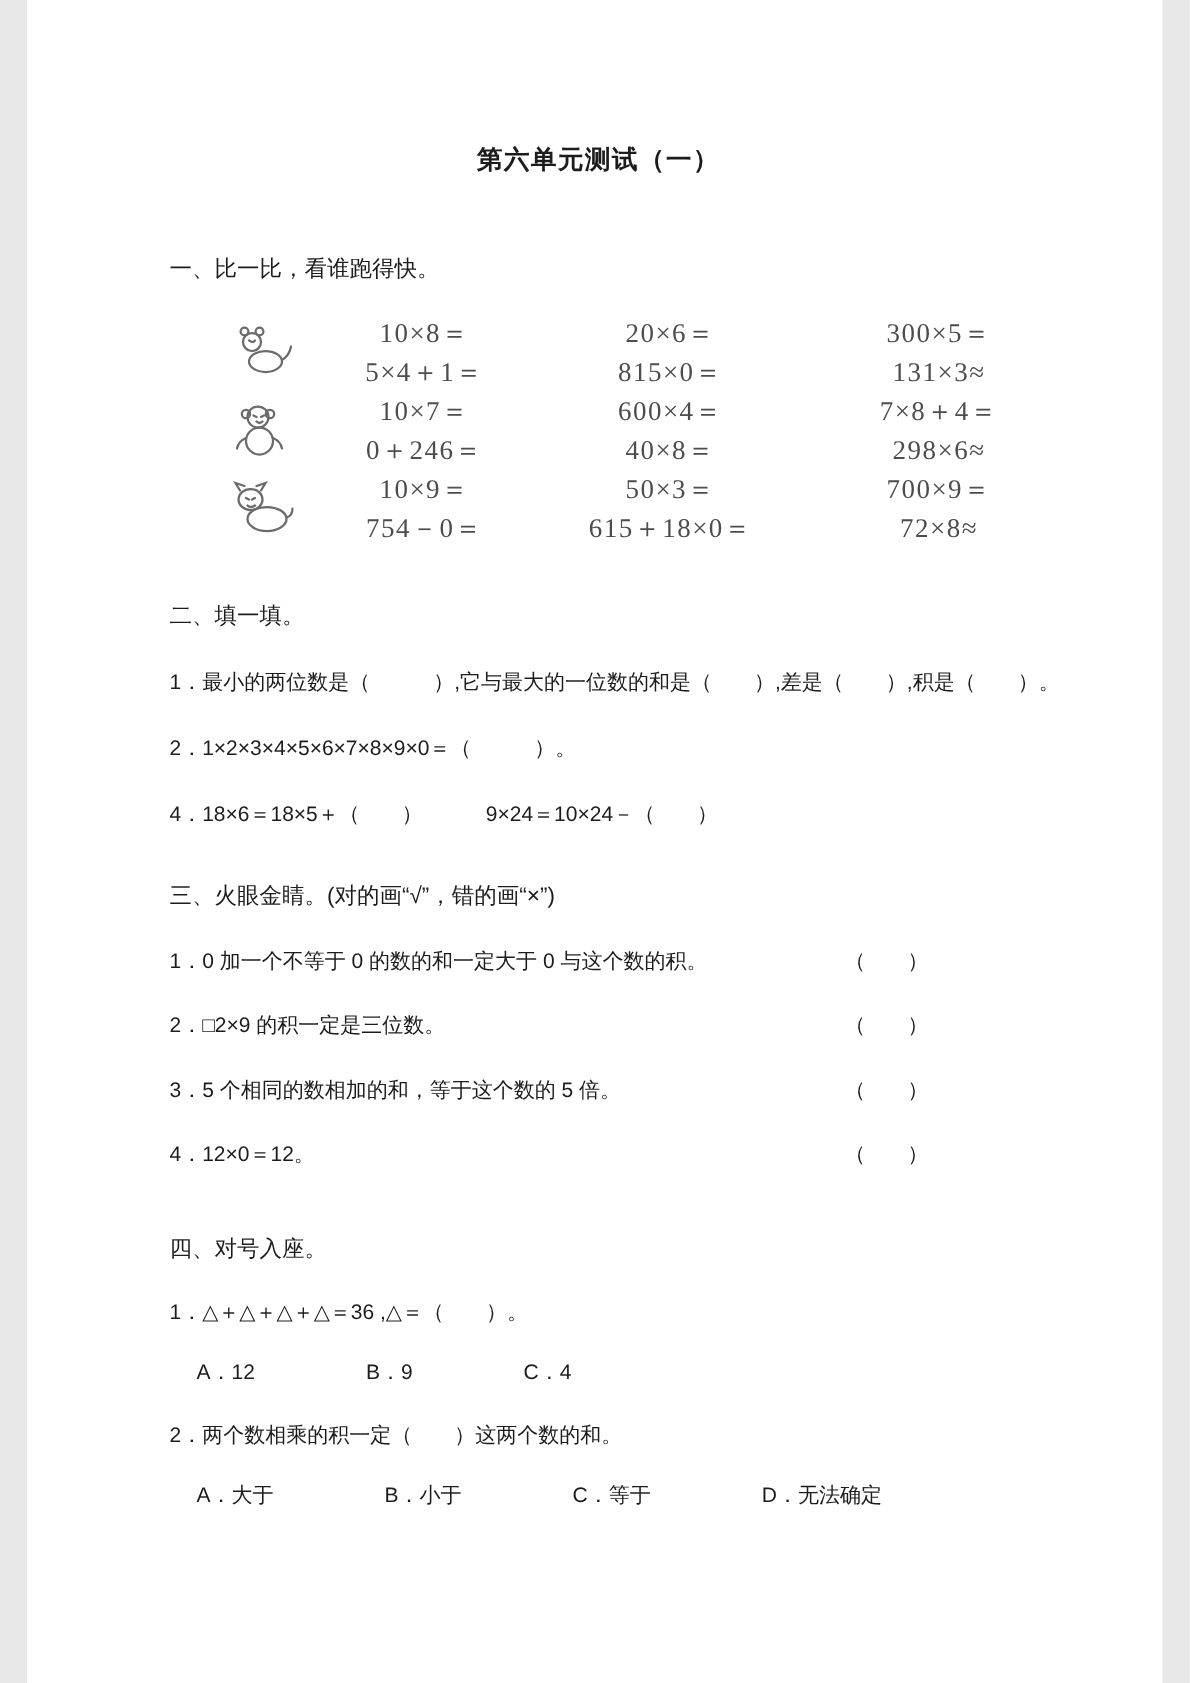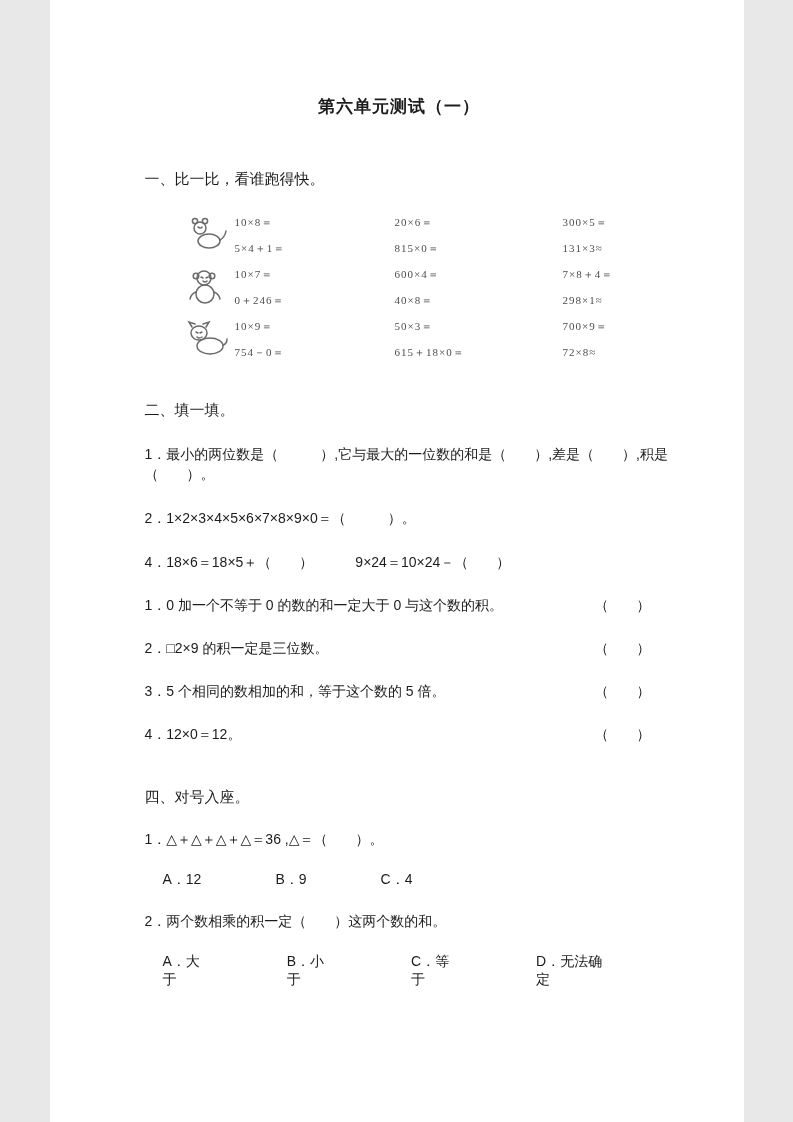--- a/index.html
+++ b/index.html
@@ -1,38 +1,38 @@
 <!DOCTYPE html>
 <html><head>
 <meta charset="utf-8">
 <style>
   html,body { margin:0; padding:0; background:#e8e8e8; }
   .page {
-    width:694px; height:1122px; margin:0 auto; background:#ffffff;
+    width:757px; height:1122px; margin:0 auto; background:#ffffff;
     font-family:"Liberation Sans","DejaVu Sans",sans-serif;
     color:#1c1c1c; box-sizing:border-box; position:relative;
     padding:95px 55px 0 60px; overflow:hidden;
   }
   .doc-title {
     margin:0; text-align:center; font-size:17px; font-weight:bold;
     letter-spacing:1px;
   }
   .content { margin-left:35px;margin-top:21px; }
   .sec-heading { margin:0; font-size:15px; font-weight:normal; }
   #sec1 { margin-top:52px; }
   .calc-grid {
     margin-top:20px; margin-left:32px;
     display:grid;
     grid-template-columns:58px 160px 168px 190px;
     grid-auto-rows:26px;
     align-items:center;
   }
   .calc-cell {
     font-family:"Liberation Serif","DejaVu Serif",serif;
-    font-size:11px; color:#4d4d4d; text-align:left;
+    font-size:18px; color:#4d4d4d; text-align:center;
     letter-spacing:1px; white-space:nowrap;
   }
   .doodle { grid-column:1; display:flex; align-items:center; justify-content:center; }
   .d1 { grid-row:1 / span 2; }
   .d2 { grid-row:3 / span 2; }
   .d3 { grid-row:5 / span 2; }
   #sec2 { margin-top:36px; }
   .fill-item { margin:24px 0 0 0; font-size:14px; line-height:20px; }
   #sec3 { margin-top:36px; }
   .judge-item { margin:23px 0 0 0; font-size:14px; line-height:20px; position:relative; padding-right:120px; }
@@ -85,21 +85,21 @@
             <path d="M17 11 l2 1 M24 11 l-2 1 M19 15 q2 2 4 0"></path>
           </g>
         </svg>
       </div>
       <div class="calc-cell">10×7＝</div>
       <div class="calc-cell">600×4＝</div>
       <div class="calc-cell">7×8＋4＝</div>
 
       <div class="calc-cell">0＋246＝</div>
       <div class="calc-cell">40×8＝</div>
-      <div class="calc-cell">298×1≈</div>
+      <div class="calc-cell">298×6≈</div>
 
       <div class="doodle d3">
         <svg width="46" height="40" viewBox="0 0 46 40">
           <g fill="none" stroke="#6b6b6b" stroke-width="1.5" stroke-linecap="round">
             <ellipse cx="16" cy="14" rx="8" ry="7"></ellipse>
             <path d="M9 8 l-3 -5 l6 2 M23 8 l3 -5 l-6 2"></path>
             <ellipse cx="27" cy="27" rx="13" ry="8"></ellipse>
             <path d="M40 26 q4 -1 4 -6"></path>
             <path d="M13 13 l2 1 M19 13 l-2 1 M14 18 q2 2 5 0"></path>
           </g>
@@ -112,20 +112,21 @@
       <div class="calc-cell">754－0＝</div>
       <div class="calc-cell">615＋18×0＝</div>
       <div class="calc-cell">72×8≈</div>
     </div>
 
     <p class="sec-heading" id="sec2">二、填一填。</p>
     <p class="fill-item">1．最小的两位数是（　　　）,它与最大的一位数的和是（　　）,差是（　　）,积是（　　）。</p>
     <p class="fill-item">2．1×2×3×4×5×6×7×8×9×0＝（　　　）。</p>
     <p class="fill-item">4．18×6＝18×5＋（　　）　　　9×24＝10×24－（　　）</p>
 
+    <p class="sec-heading" id="sec3">三、火眼金睛。(对的画“√”，错的画“×”)</p>
     <p class="judge-item">
       <span>1．0 加一个不等于 0 的数的和一定大于 0 与这个数的积。</span>
       <span class="judge-blank">（　　）</span>
     </p>
     <p class="judge-item">
       <span>2．□2×9 的积一定是三位数。</span>
       <span class="judge-blank">（　　）</span>
     </p>
     <p class="judge-item">
       <span>3．5 个相同的数相加的和，等于这个数的 5 倍。</span>

